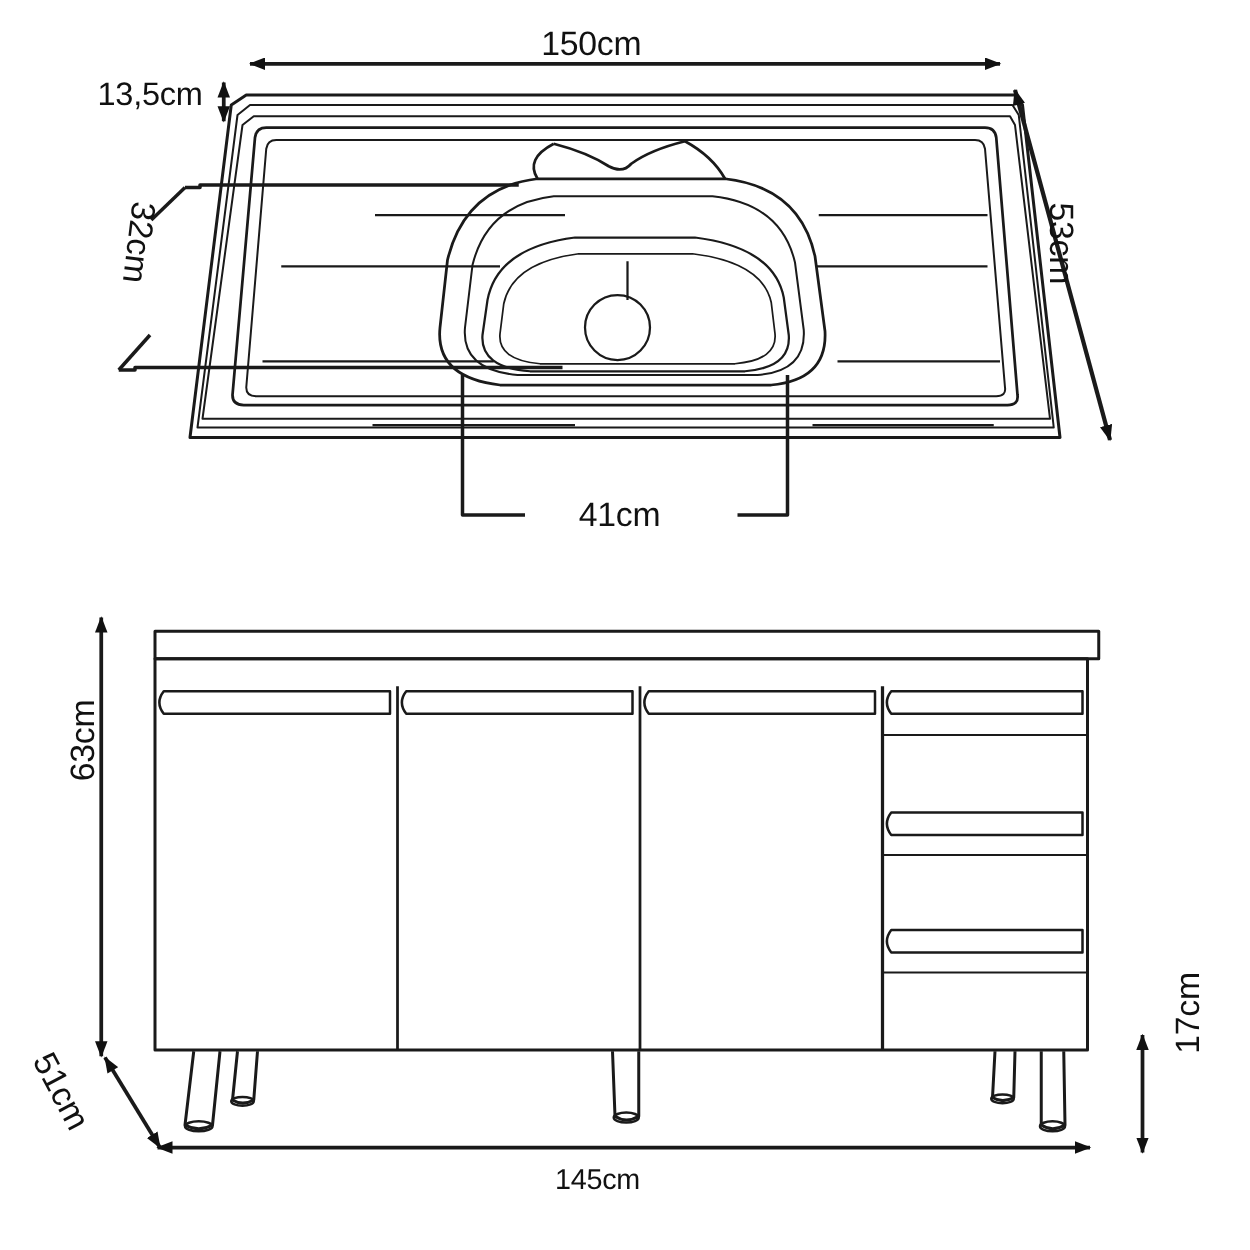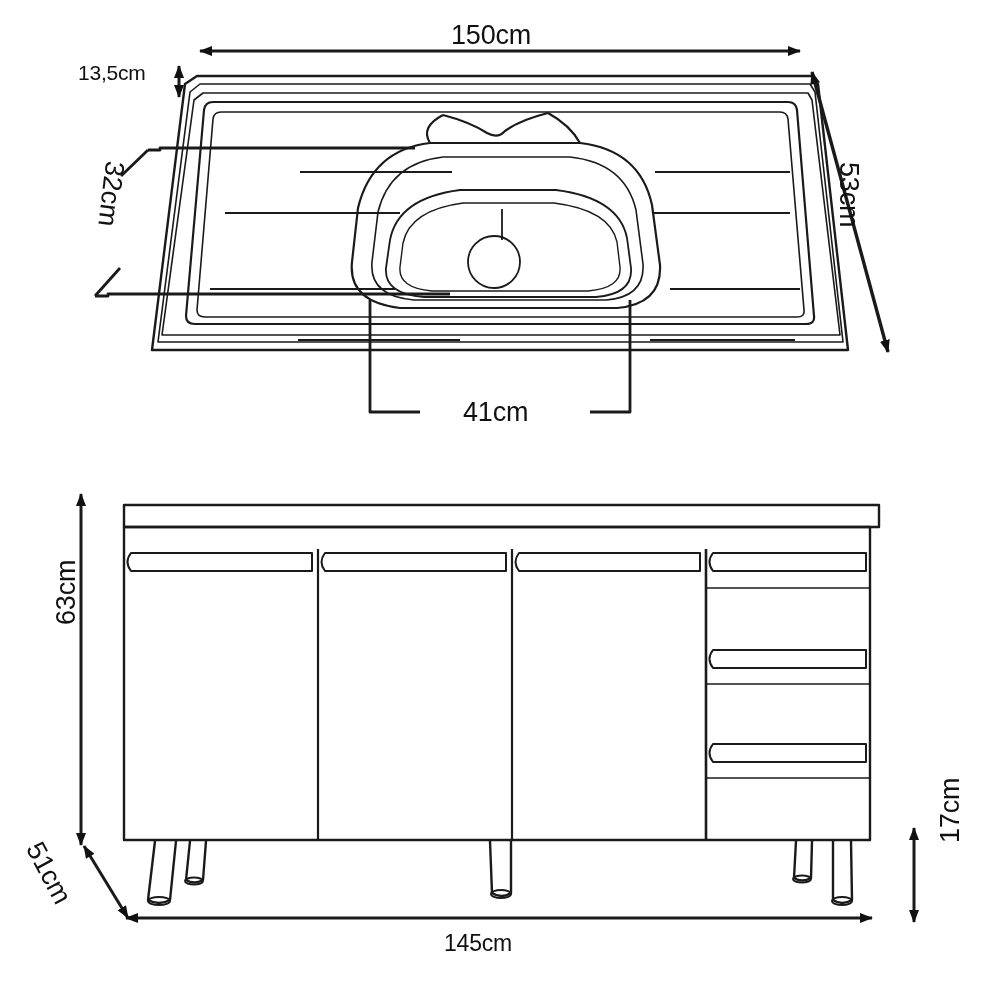--- a/index.html
+++ b/index.html
@@ -29,22 +29,22 @@
     display: block;
   }
   .dim-label {
     position: absolute;
     font-family: "Liberation Sans", sans-serif;
     color: #111111;
     white-space: nowrap;
     line-height: 1;
     letter-spacing: -0.2px;
   }
-  .lbl-150  { left: 451px; top: 22px;  font-size: 27px; }
-  .lbl-135  { left: 78px;  top: 62px;  font-size: 21px; }
+  .lbl-150  { left: 433px; top: 22px;  font-size: 27px; }
+  .lbl-135  { left: 78px;  top: 62px;  font-size: 26px; }
   .lbl-53   { left: 862px; top: 162px; font-size: 27px; transform: rotate(90deg); transform-origin: left top; }
   .lbl-32   { left: 128px; top: 163px; font-size: 27px; transform: rotate(97deg); transform-origin: left top; }
   .lbl-41   { left: 463px; top: 399px; font-size: 27px; }
   .lbl-63   { left: 53px;  top: 625px; font-size: 27px; transform: rotate(-90deg); transform-origin: left top; }
   .lbl-51   { left: 45px;  top: 838px; font-size: 27px; transform: rotate(62deg); transform-origin: left top; }
   .lbl-145  { left: 444px; top: 932px; font-size: 23px; }
   .lbl-17   { left: 937px; top: 843px; font-size: 27px; transform: rotate(-90deg); transform-origin: left top; }
 </style>
 </head>
 <body>

